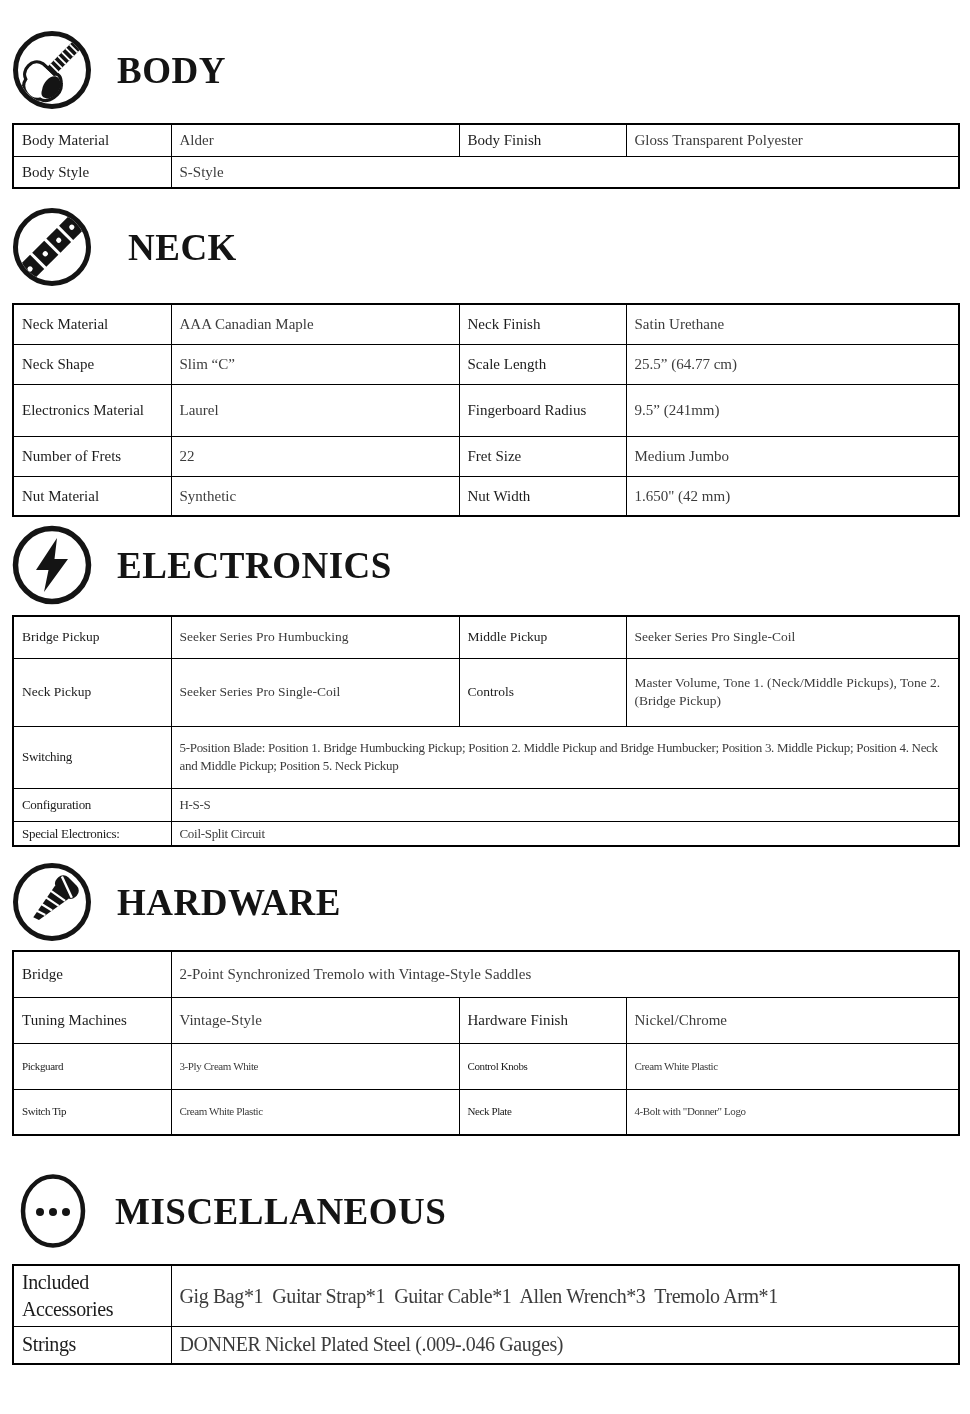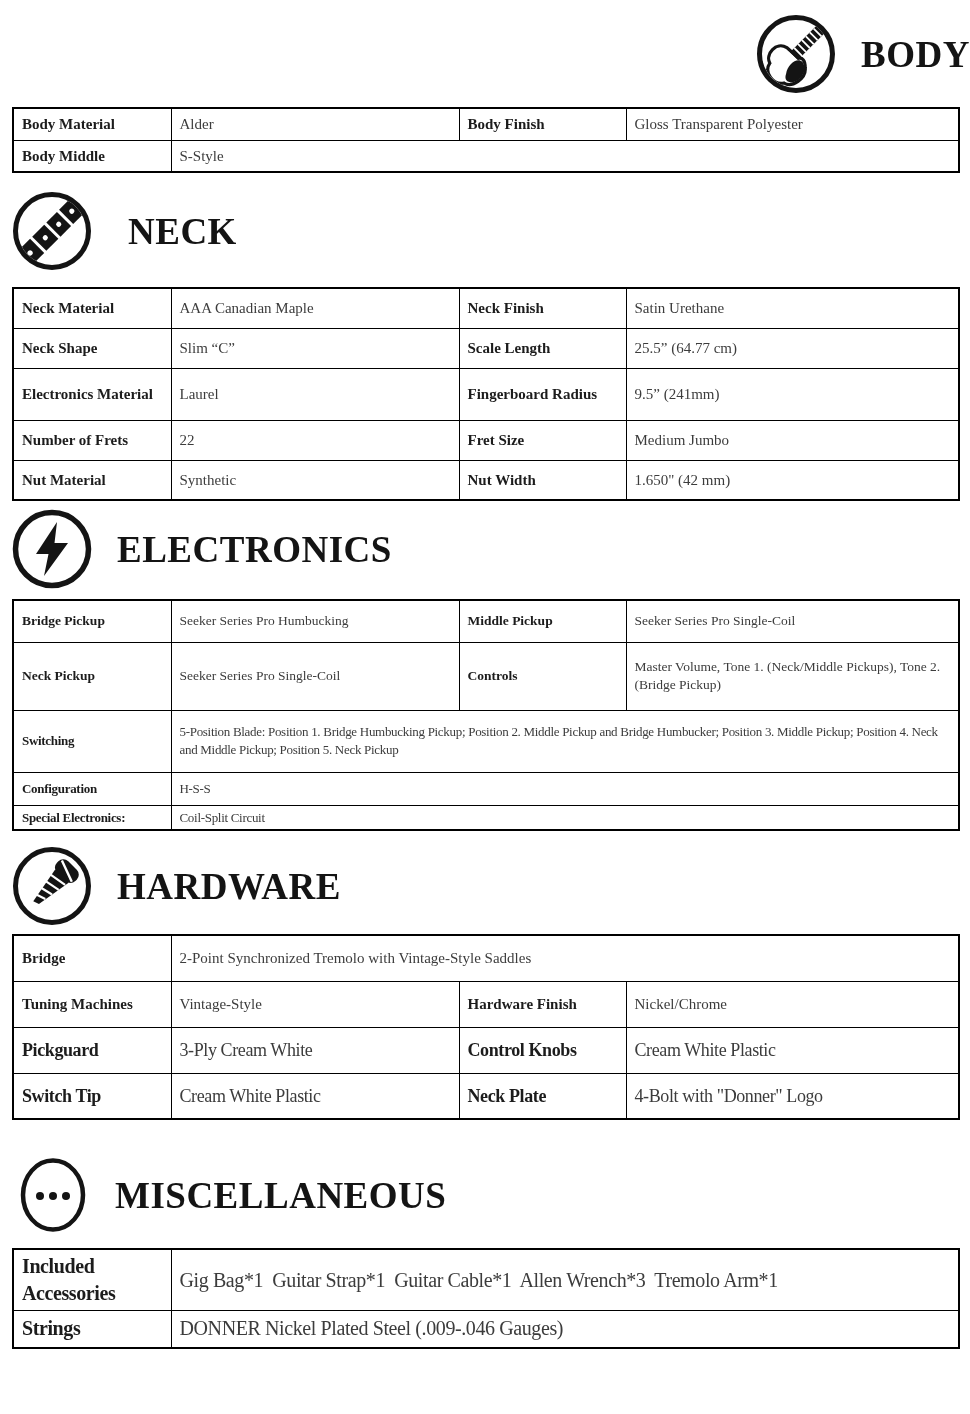--- a/index.html
+++ b/index.html
@@ -8,46 +8,46 @@
     font-family:"Liberation Serif","DejaVu Serif",serif;
     color:#3c3c3c;overflow:hidden;
   }
   .section-header{display:flex;align-items:center;gap:23px;margin-left:10px;}
   .section-title{
     font-size:37px;font-weight:bold;color:#141414;letter-spacing:0.5px;
     font-family:"Liberation Serif","DejaVu Serif",serif;
   }
   .icon-wrap{width:84px;height:84px;flex:0 0 auto;display:block;}
   
-  #sec-body .section-header{padding-top:12px;margin-bottom:11px;justify-content:flex-end;}
+  #sec-body .section-header{padding-top:28px;margin-bottom:11px;}
   #sec-neck .section-header{padding-top:16px;margin-bottom:14px;gap:34px;}
   #sec-elec .section-header{padding-top:6px;margin-bottom:8px;}
   #sec-hw   .section-header{padding-top:13px;margin-bottom:6px;}
   #sec-misc .section-header{padding-top:36px;margin-bottom:14px;}
   #sec-misc .icon-wrap{width:78px;height:78px;margin-left:4px;}
 
   table.spec{
     border-collapse:collapse;table-layout:fixed;
     width:946px;margin-left:12px;
     border:2px solid #000;
   }
   table.spec td{
     border:1px solid #000;
     padding:3px 8px;
     vertical-align:middle;
     line-height:1.35;
     overflow:hidden;
   }
-  td.lbl{font-weight:bold;color:#1c1c1c;}
+  td.lbl{font-weight:normal;color:#1c1c1c;}
   td.val{color:#3c3c3c;}
   .t-body td,.t-neck td{font-size:15px;}
   .t-elec td{font-size:13.5px;}
   .t-elec tr.cond td{font-size:13px;letter-spacing:-0.3px;}
   .t-hw td{font-size:15px;}
-  .t-hw tr.cond td{font-size:18px;letter-spacing:-0.4px;}
+  .t-hw tr.cond td{font-size:11px;letter-spacing:-0.4px;}
   .t-misc td{font-size:20px;letter-spacing:-0.4px;}
   td.prewrap{white-space:pre-wrap;}
   svg .ink{fill:#141414;}
   svg .stroke-ink{stroke:#141414;fill:none;}
 </style>
 </head>
 <body>
 
 <div id="sec-body">
   <div class="section-header">
@@ -83,21 +83,21 @@
         <col style="width:333px">
       </colgroup>
     <tbody>
         <tr style="height:32px">
       <td class="lbl">Body Material</td>
       <td class="val">Alder</td>
       <td class="lbl">Body Finish</td>
       <td class="val">Gloss Transparent Polyester</td>
     </tr>
     <tr style="height:32px">
-      <td class="lbl">Body Middle</td>
+      <td class="lbl">Body Style</td>
       <td class="val" colspan="3">S-Style</td>
     </tr>
   </tbody>
     </table>
 </div>
 
 <div id="sec-neck">
   <div class="section-header">
     <span class="icon-wrap">
       <svg width="84" height="84" viewBox="0 0 84 84">

